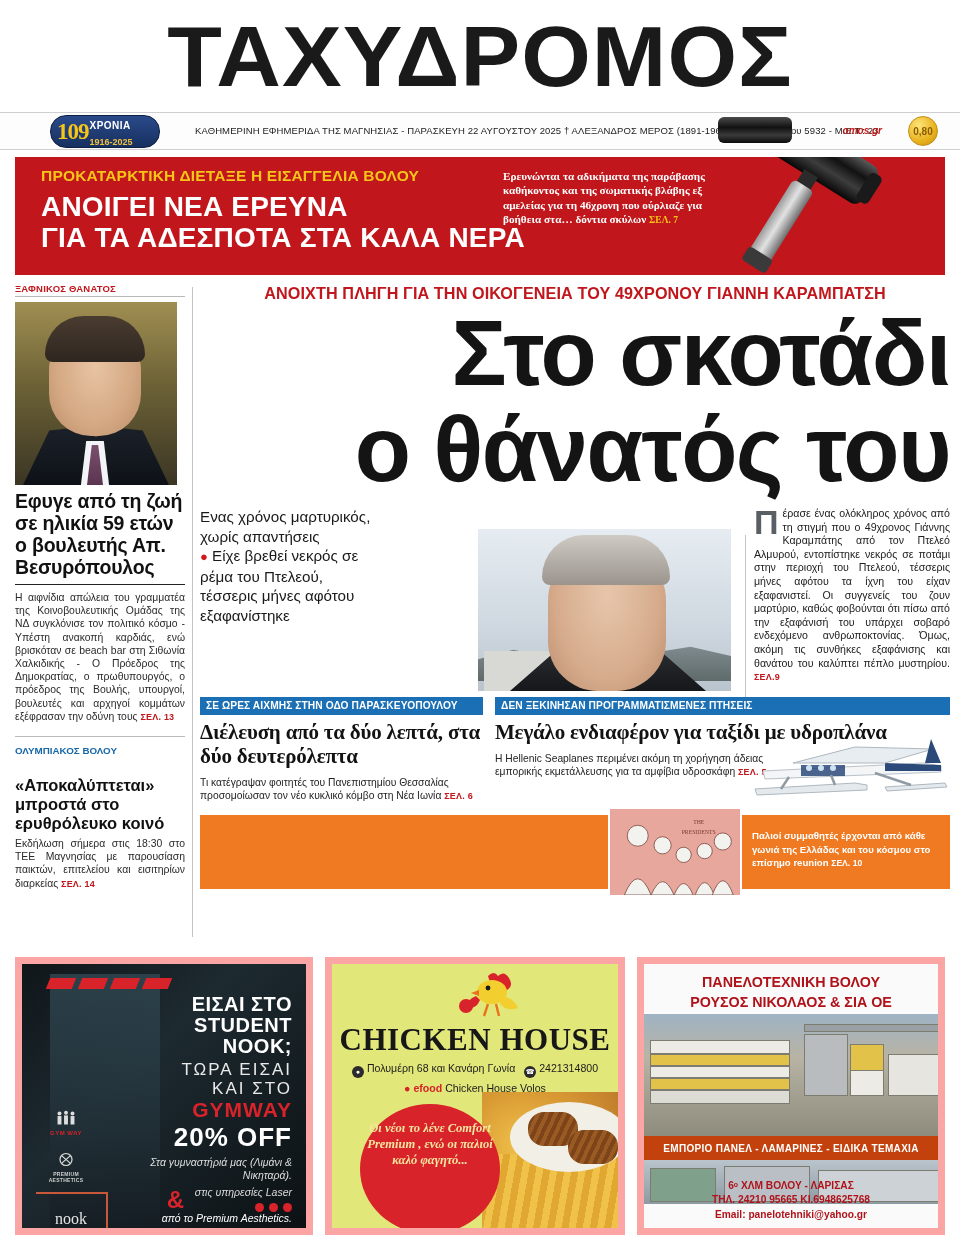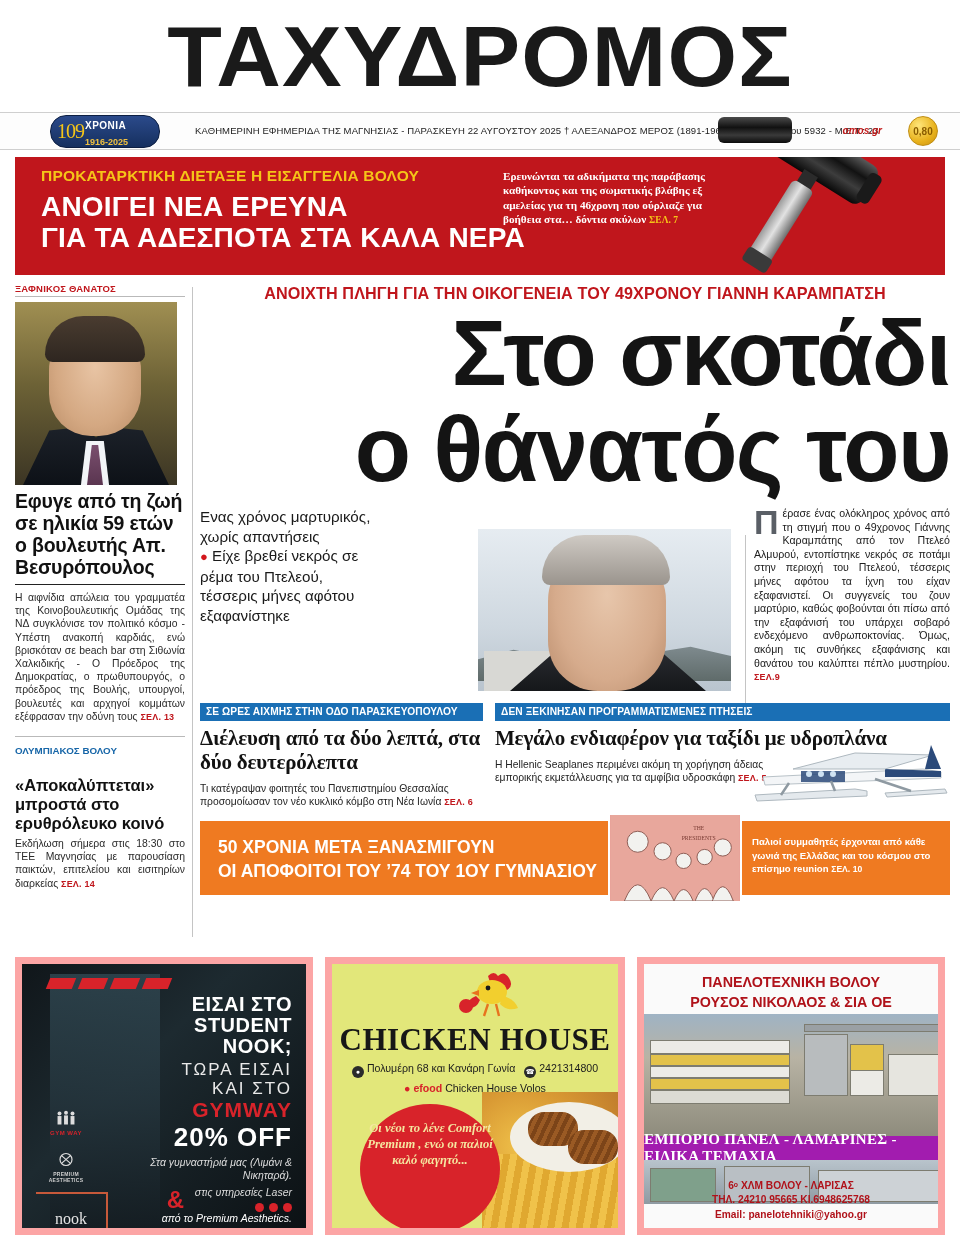--- a/index.html
+++ b/index.html
@@ -32,21 +32,21 @@
     background: #fdfdfd;
   }
   .anniv {
     position: absolute; left: 50px; top: 2px;
     width: 110px; height: 33px;
     background: linear-gradient(180deg,#2b4a8b 0%, #16305f 100%);
     border-radius: 16px; border: 1px solid #0d1f43;
     display: flex; align-items: center; padding-left: 6px;
   }
   .anniv-num {
-    color: #f5c518; font-weight: normal; font-size: 20px;
+    color: #f5c518; font-weight: bold; font-size: 23px;
     font-family: "Liberation Serif", serif; letter-spacing: -1px;
   }
   .anniv-right { margin-left: 1px; line-height: 1.0; }
   .anniv-xronia { color:#fff; font-size: 10px; font-weight: bold; letter-spacing: .5px;}
   .anniv-years { color:#f0c040; font-size: 9px; font-weight: bold; }
 
   .dateline {
     position: absolute; left: 195px; top: 12px; width: 640px;
     font-size: 9.5px; color: #1c1c1c; letter-spacing: .1px; white-space: nowrap;
   }
@@ -201,21 +201,21 @@
     clip-path: polygon(0 100%, 22% 10%, 50% 30%, 78% 10%, 100% 100%);
   }
   .mc-right { position:absolute; right:0; top:0; width: 196px; }
   .mc-right p { font-size: 10.6px; line-height: 13.6px; color:#202020; text-align: justify; }
   .dropcap {
     float:left; font-size: 34px; line-height: 27px; font-weight: bold;
     color:#5a5f66; margin: 2px 4px 0 0; font-family:"Liberation Sans",sans-serif;
   }
 
   
-  .subs { position: relative; margin-top: 6px; height: 112px; }
+  .subs { position: relative; height: 112px; }
   .sub { position: absolute; top: 0; }
   .sub-a { left: 0; width: 283px; }
   .sub-b { left: 295px; width: 455px; }
   .blue-bar {
     background: #1a6fb5; color: #fff; font-weight: bold;
     font-size: 10.2px; padding: 3px 6px 3.5px 6px; letter-spacing: .1px;
   }
   .sub-head {
     font-family: "Liberation Serif", serif; font-weight: bold;
     font-size: 21px; line-height: 24px; color:#121212; margin-top: 5px;
@@ -312,22 +312,22 @@
     background: repeating-linear-gradient(100deg,#f0c24a 0 7px,#e0a830 7px 14px); }
 
   
   .a3-h { position:absolute; left:0; right:0; top:8px; text-align:center;
     color:#b0121a; font-weight:bold; font-size:14.3px; line-height:20px; }
   .a3-photo { position:absolute; left:0; right:0; top:50px; height:124px;
     background: linear-gradient(180deg,#9fb3c4 0%, #b8b3a4 35%, #8d8b7c 100%); }
   .a3-panels { position:absolute; inset:0; }
   .a3-p { position:absolute; border:1px solid #7d7c70; }
   .a3-red { position:absolute; left:0; right:0; top:172px; height:24px;
-    background:#a21caf; color:#fff; font-weight:bold; font-size:15px;
-    display:flex; align-items:center; justify-content:center; letter-spacing:.3px;font-family:Liberation Serif, serif; }
+    background:#c2410c; color:#fff; font-weight:bold; font-size:10px;
+    display:flex; align-items:center; justify-content:center; letter-spacing:.3px; }
   .a3-photo2 { position:absolute; left:0; right:0; top:196px; height:44px;
     background: linear-gradient(180deg,#b9c4cc 0%, #8e9aa2 100%); }
   .a3-foot { position:absolute; left:0; right:0; bottom:6px; text-align:center;
     color:#b0121a; font-weight:bold; font-size:10.2px; line-height:14.5px; }
 </style>
 </head>
 <body>
 
 <div class="page">
 
@@ -473,24 +473,20 @@
             <circle cx="98" cy="49" r="3" fill="#cfe2f2"></circle>
             <path d="M20 70 L120 64 L132 66 L132 71 L22 76 Z" fill="#e4e9ed" stroke="#aeb8bf"></path>
             <path d="M150 68 L210 64 L212 68 L152 72 Z" fill="#e4e9ed" stroke="#aeb8bf"></path>
             <path d="M54 58 L46 70 M96 56 L100 66 M140 54 L176 66" stroke="#8f9aa2" stroke-width="2.5"></path>
             <path d="M196 20 L206 44 L190 44 Z" fill="#2b4a7a"></path>
           </svg>
         </div>
       </div>
 
       <div class="orange">
-        <div class="or-text">
-          <span>50 ΧΡΟΝΙΑ ΜΕΤΑ ΞΑΝΑΣΜΙΓΟΥΝ</span><br>
-          <span>ΟΙ ΑΠΟΦΟΙΤΟΙ ΤΟΥ ’74 ΤΟΥ 1ΟΥ ΓΥΜΝΑΣΙΟΥ</span>
-        </div>
         <div class="or-img">
           <svg viewBox="0 0 134 90" style="width:100%;height:100%;">
             <rect width="134" height="90" fill="#e8a79c"></rect>
             <g fill="#f2f2ef" stroke="#8a5a52" stroke-width="1">
               <circle cx="28" cy="28" r="11"></circle>
                 <path d="M14 90 q14 -34 28 0 Z"></path>
               <circle cx="54" cy="38" r="9"></circle>
                 <path d="M42 90 q12 -28 24 0 Z"></path>
               <circle cx="76" cy="48" r="8"></circle>
                 <path d="M66 90 q10 -24 20 0 Z"></path>

